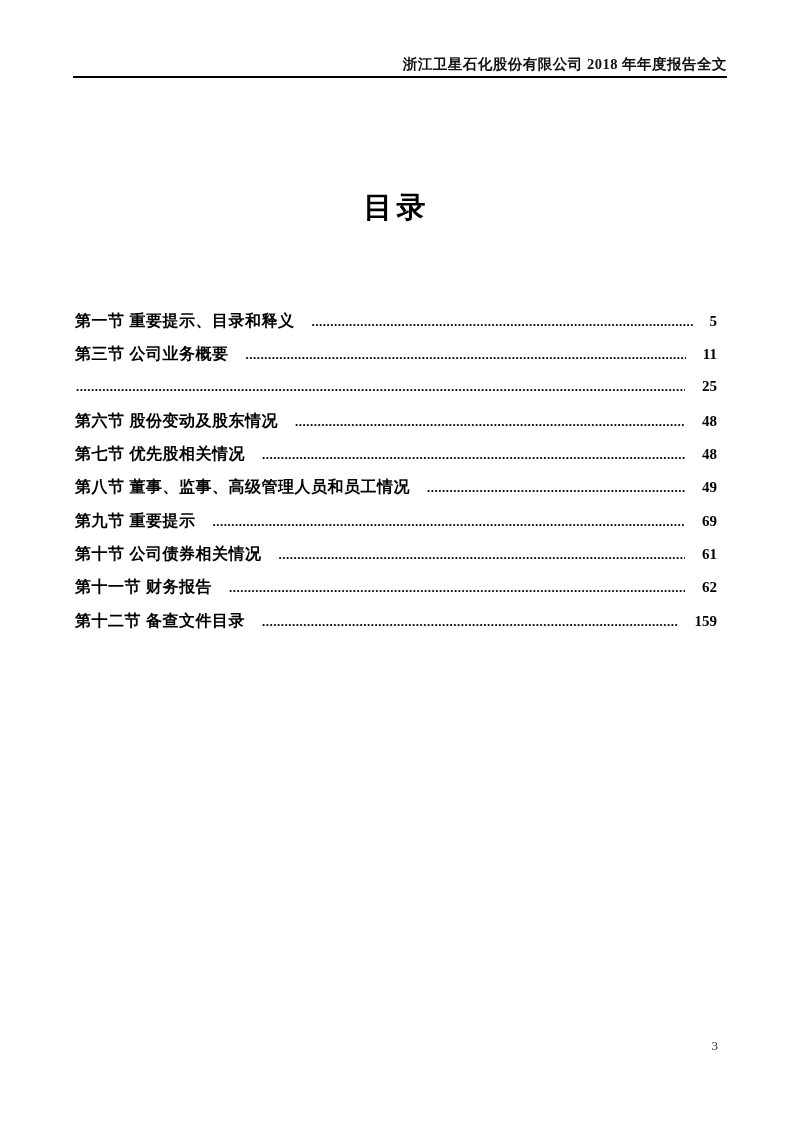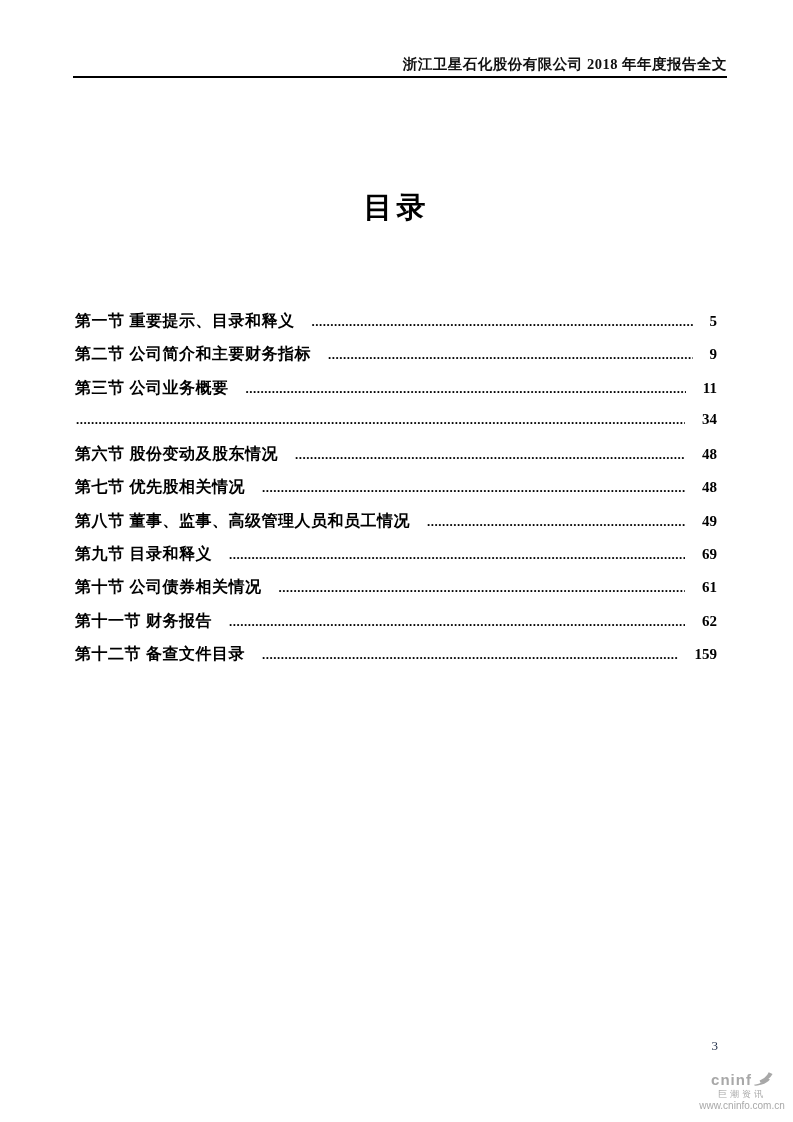--- a/index.html
+++ b/index.html
@@ -144,35 +144,30 @@
 
   <h1 class="doc-title">目录</h1>
 
   <div class="toc">
   <div class="toc-row">
     <span class="toc-label">第一节 重要提示、目录和释义</span>
     <span class="toc-leader"></span>
     <span class="toc-page">5</span>
   </div>
 
-  <div class="toc-row">
-    <span class="toc-label">第二节 公司简介和主要财务指标</span>
-    <span class="toc-leader"></span>
-    <span class="toc-page">9</span>
-  </div>
 
   <div class="toc-row">
     <span class="toc-label">第三节 公司业务概要</span>
     <span class="toc-leader"></span>
     <span class="toc-page">11</span>
   </div>
 
   <div class="toc-row">
     <span class="toc-leader"></span>
-    <span class="toc-page">34</span>
+    <span class="toc-page">25</span>
   </div>
 
 
   <div class="toc-row">
     <span class="toc-label">第六节 股份变动及股东情况</span>
     <span class="toc-leader"></span>
     <span class="toc-page">48</span>
   </div>
 
   <div class="toc-row">
@@ -181,21 +176,21 @@
     <span class="toc-page">48</span>
   </div>
 
   <div class="toc-row">
     <span class="toc-label">第八节 董事、监事、高级管理人员和员工情况</span>
     <span class="toc-leader"></span>
     <span class="toc-page">49</span>
   </div>
 
   <div class="toc-row">
-    <span class="toc-label">第九节 目录和释义</span>
+    <span class="toc-label">第九节 重要提示</span>
     <span class="toc-leader"></span>
     <span class="toc-page">69</span>
   </div>
 
   <div class="toc-row">
     <span class="toc-label">第十节 公司债券相关情况</span>
     <span class="toc-leader"></span>
     <span class="toc-page">61</span>
   </div>
 
@@ -207,27 +202,14 @@
 
   <div class="toc-row">
     <span class="toc-label">第十二节 备查文件目录</span>
     <span class="toc-leader"></span>
     <span class="toc-page">159</span>
   </div>
 </div>
 
   <div class="footer-pagenum">3</div>
 
-  <div class="watermark">
-    <div class="wm-row1">
-      <span class="wm-brand">cninf</span>
-      <span class="wm-icon">
-        <svg width="19" height="16" viewBox="0 0 22 18" aria-hidden="true">
-          <path d="M0 14.5 C6 14 11 11 14.5 6.5 L18.5 8.5 C14 13.5 7 15.8 0.5 15.5 Z" fill="#a8a8a8"></path>
-          <path d="M6.5 9.5 C11.5 7.5 15 4.5 17 0 L21.5 2 C18.5 7.5 13 11 7.5 12.2 Z" fill="#a8a8a8"></path>
-        </svg>
-      </span>
-    </div>
-    <div class="wm-cn">巨潮资讯</div>
-    <div class="wm-url">www.cninfo.com.cn</div>
-  </div>
 
 </div>
 
 </body></html>

